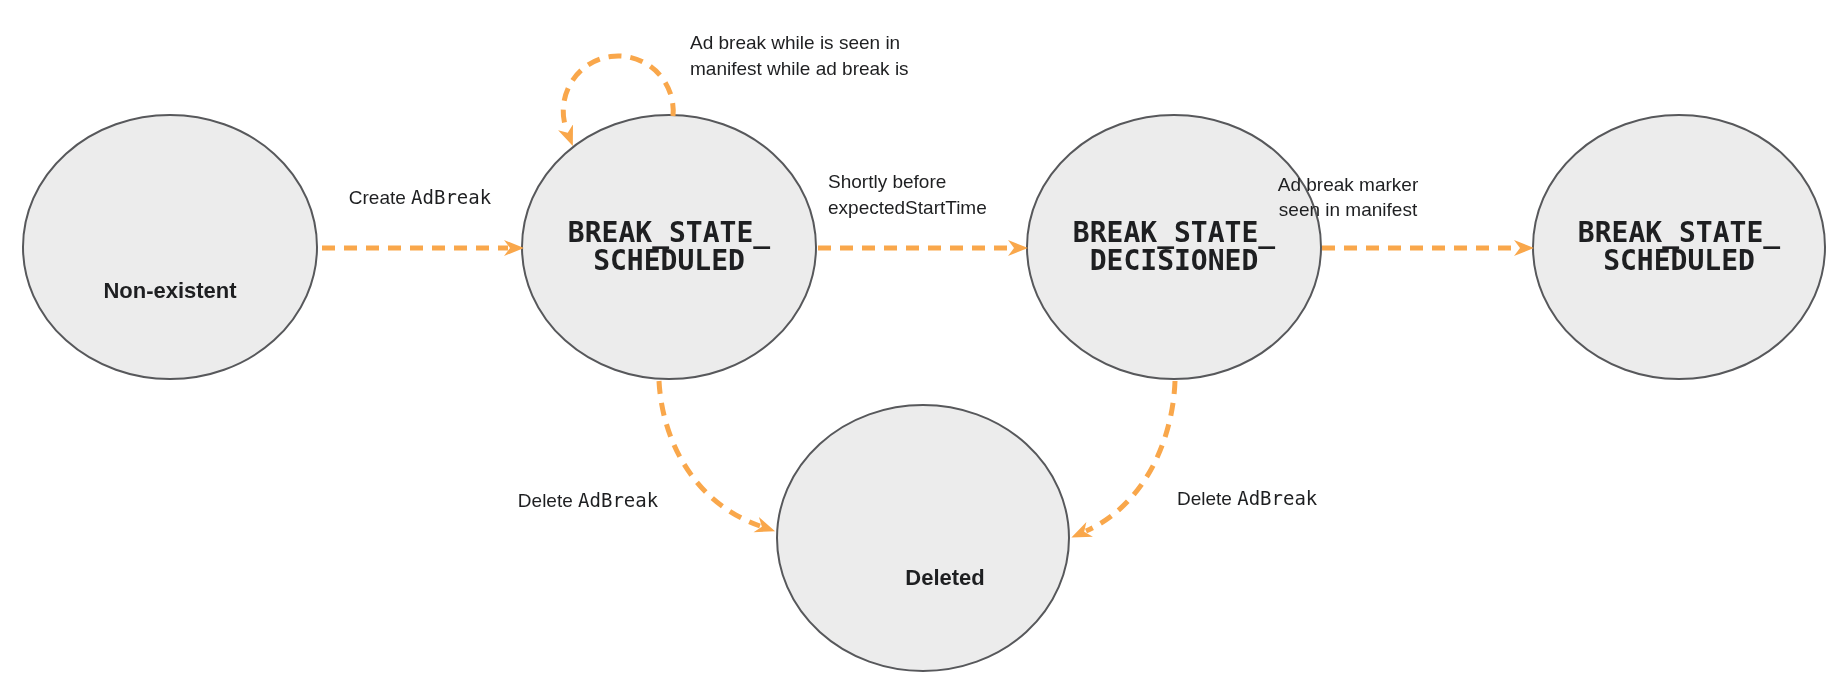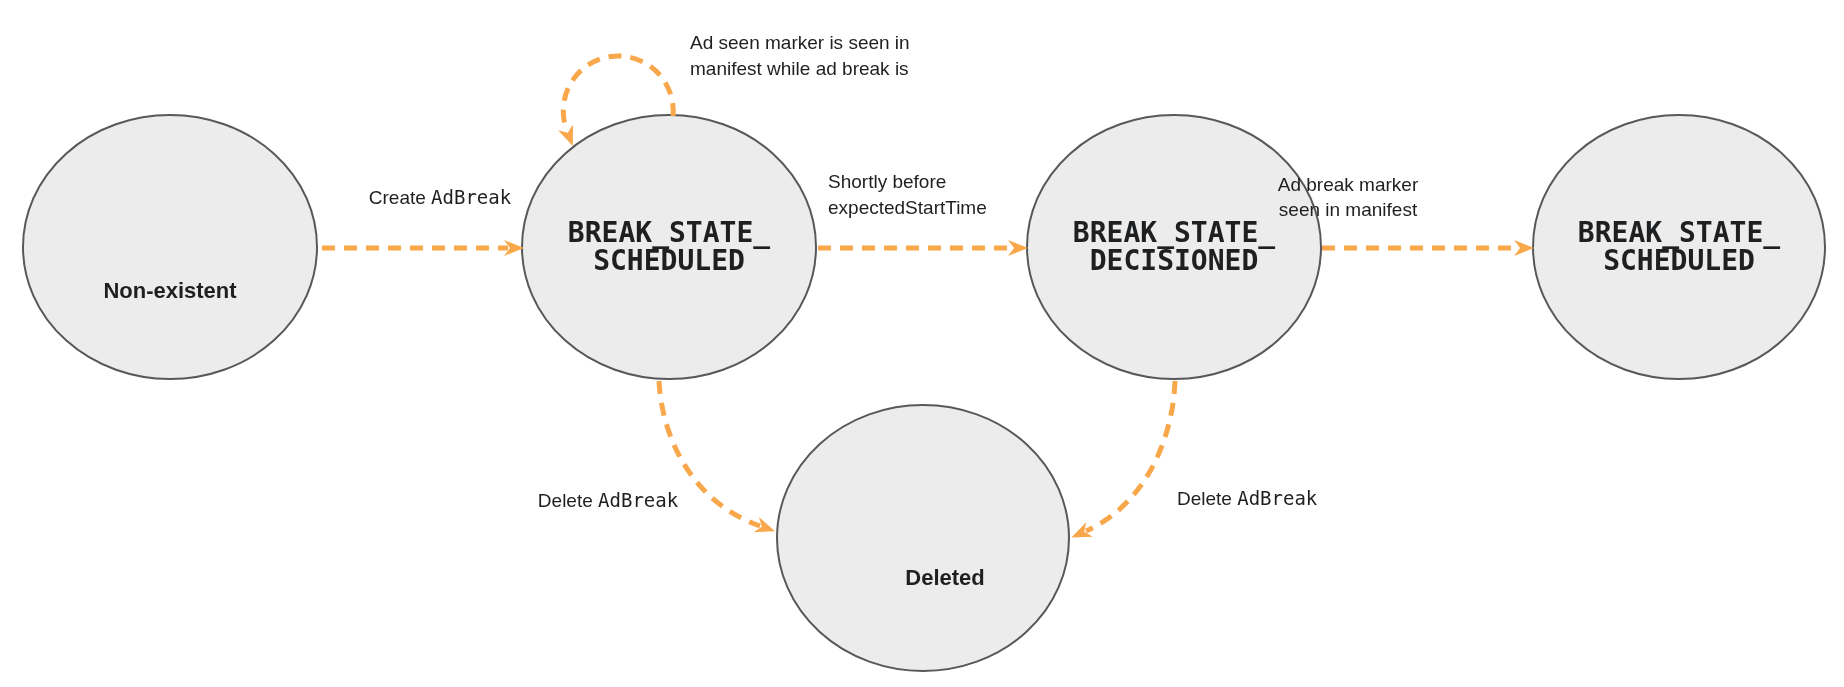--- a/index.html
+++ b/index.html
@@ -38,21 +38,21 @@
   .note {
     position: absolute;
     font-size: 19px;
     line-height: 26px;
     white-space: nowrap;
   }
   .note .code, .note.code-line {
     font-family: "DejaVu Sans Mono", monospace;
     font-size: 19px;
   }
-  .note.centered { transform: translate(-50%, -50%); text-align: center; margin-left: 20px; }
+  .note.centered { transform: translate(-50%, -50%); text-align: center; }
   .note.centered-x { transform: translateX(-50%); text-align: center; }
   .note.centered-y { transform: translateY(-50%); }
 </style>
 </head>
 <body>
 
 <div class="stage" style="color: rgb(30, 31, 33);">
 
   <svg class="layer" width="1844" height="687" viewBox="0 0 1844 687">
     <defs>
@@ -92,21 +92,21 @@
     <div>SCHEDULED</div>
   </div>
 
   <div class="state-label sans" style="left:945px; top:538px;margin-top:40px;">Deleted</div>
 
   <div class="note centered" style="left:420px; top:197px;">
     <span>Create </span><span class="code">AdBreak</span>
   </div>
 
   <div class="note" style="left:690px; top:30px;">
-    <div>Ad seen marker is seen in</div>
+    <div>Ad break while is seen in</div>
     <div>manifest while ad break is</div>
   </div>
 
   <div class="note" style="left:828px; top:169px;">
     <div>Shortly before</div>
     <div class="code-line">expectedStartTime</div>
   </div>
 
   <div class="note centered-x" style="left:1348px; top:172px; line-height:25px;">
     <div>Ad break marker</div>

